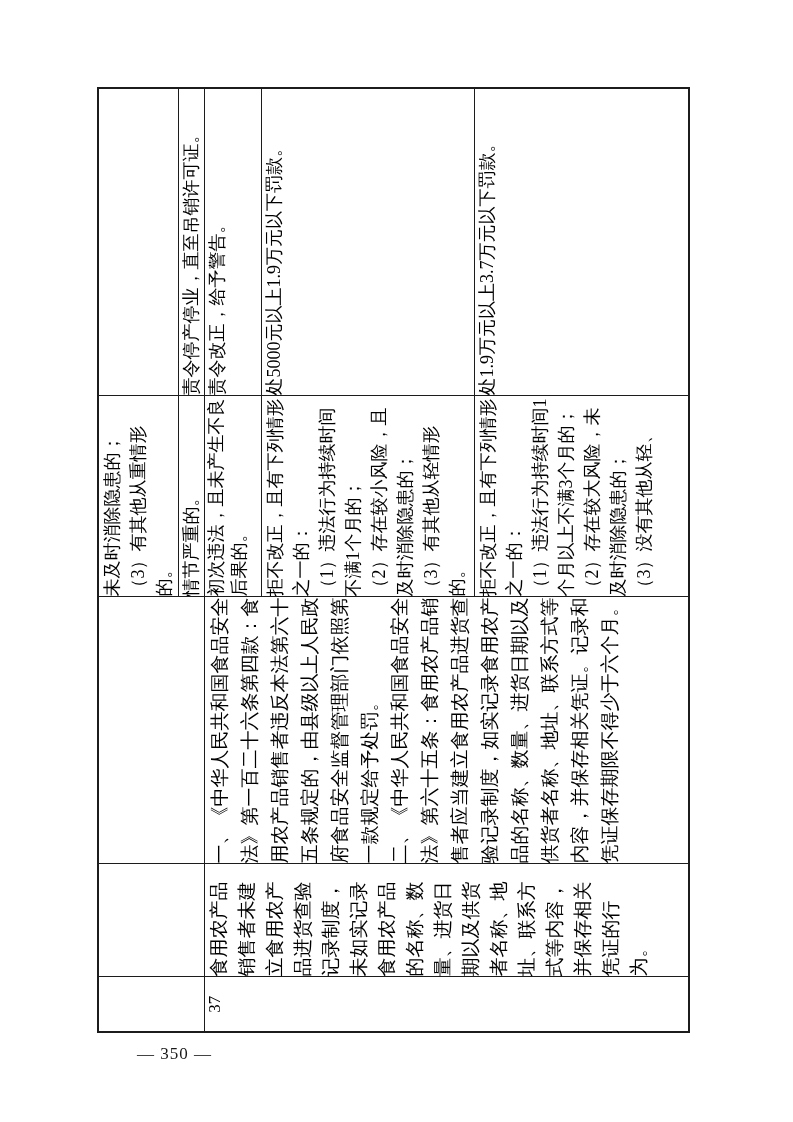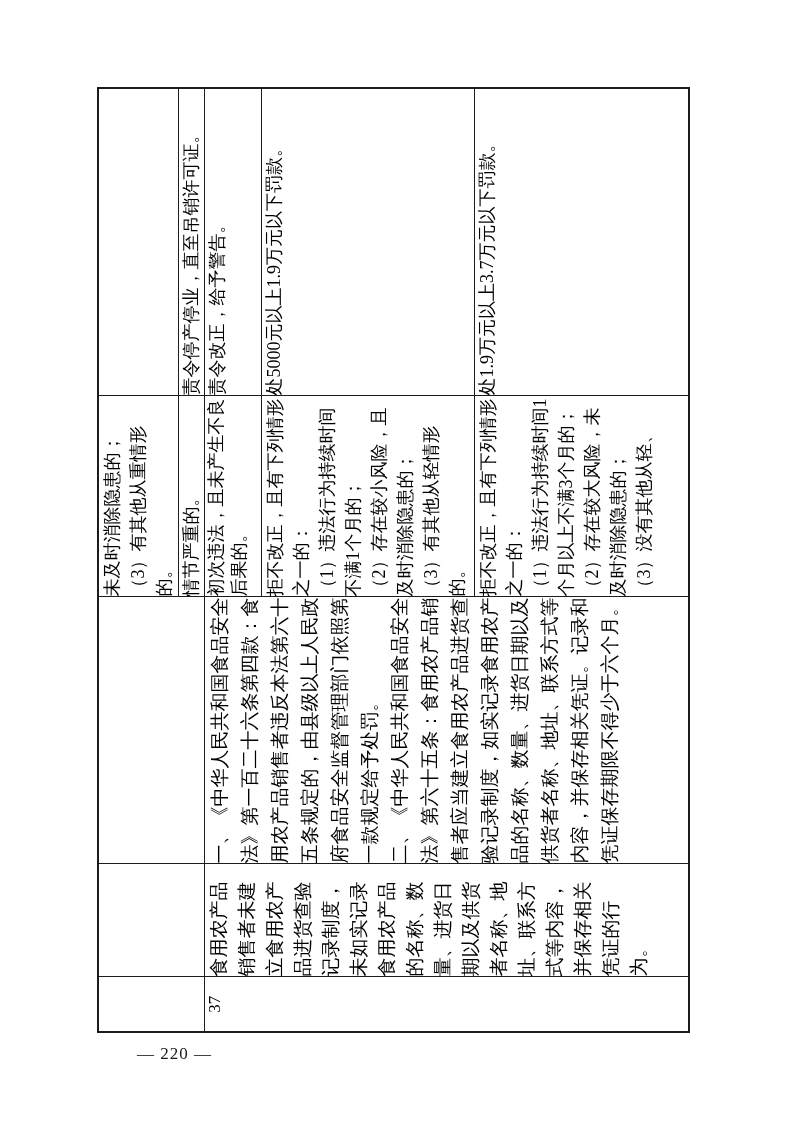--- a/index.html
+++ b/index.html
@@ -130,15 +130,15 @@
             <div class="para">（1）违法行为持续时间1个月以上不满3个月的；</div>
             <div class="para">（2）存在较大风险，未及时消除隐患的；</div>
             <div class="para">（3）没有其他从轻、</div>
           </td>
           <td class="pen">处1.9万元以上3.7万元以下罚款。</td>
         </tr>
       </tbody>
     </table>
   </div>
 
-  <div class="footer">— 220 —</div>
+  <div class="footer">— 350 —</div>
 
 </div>
 
 </body></html>

